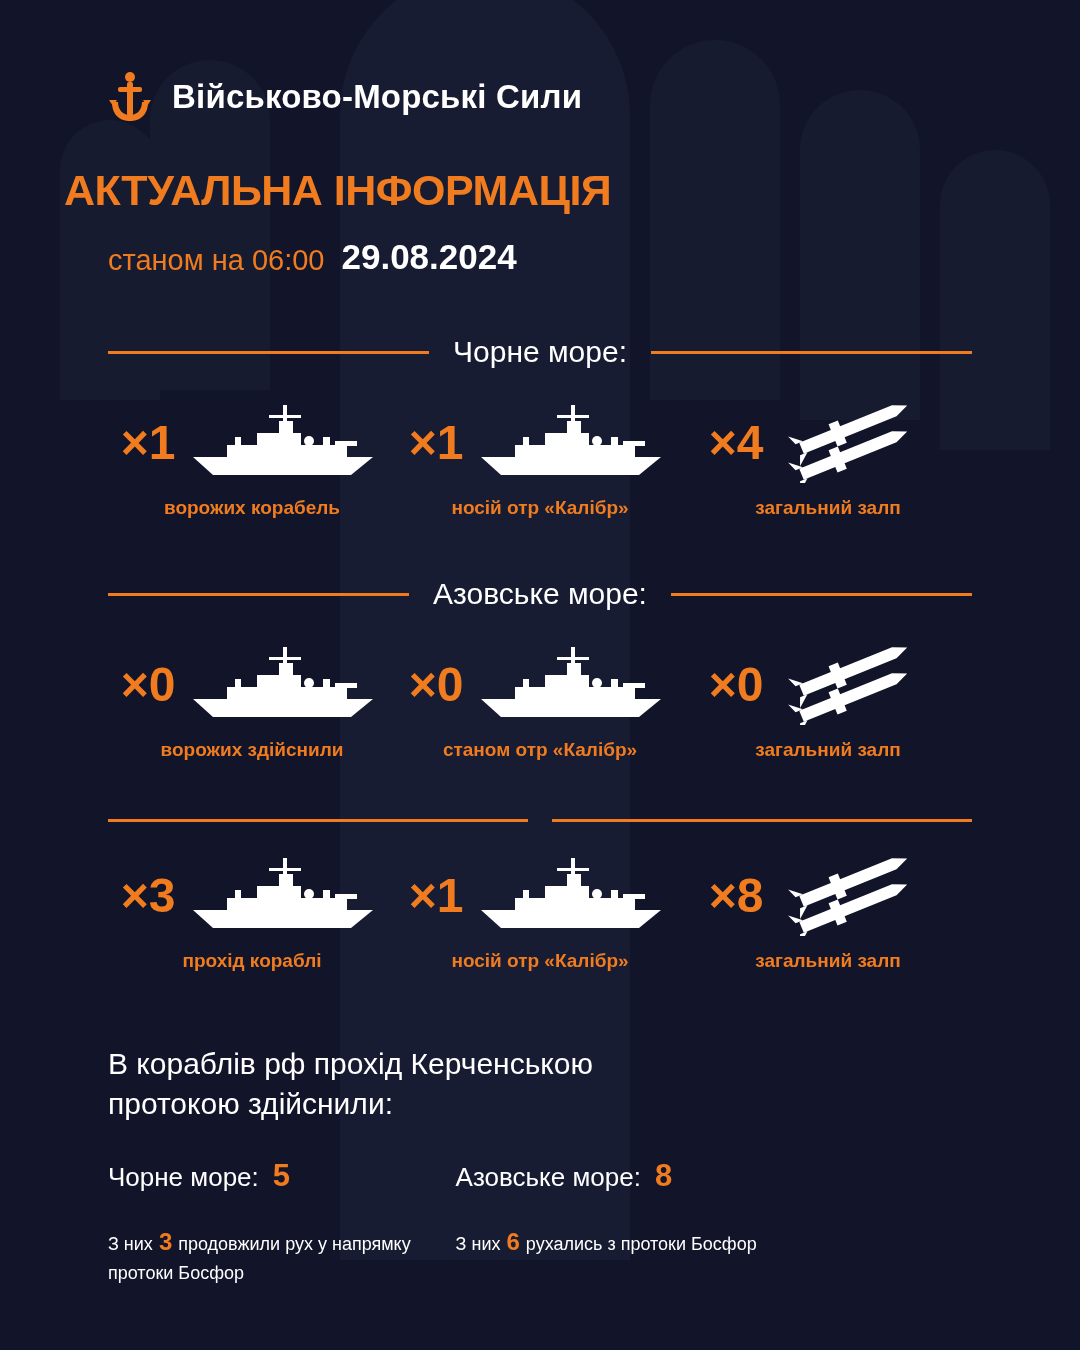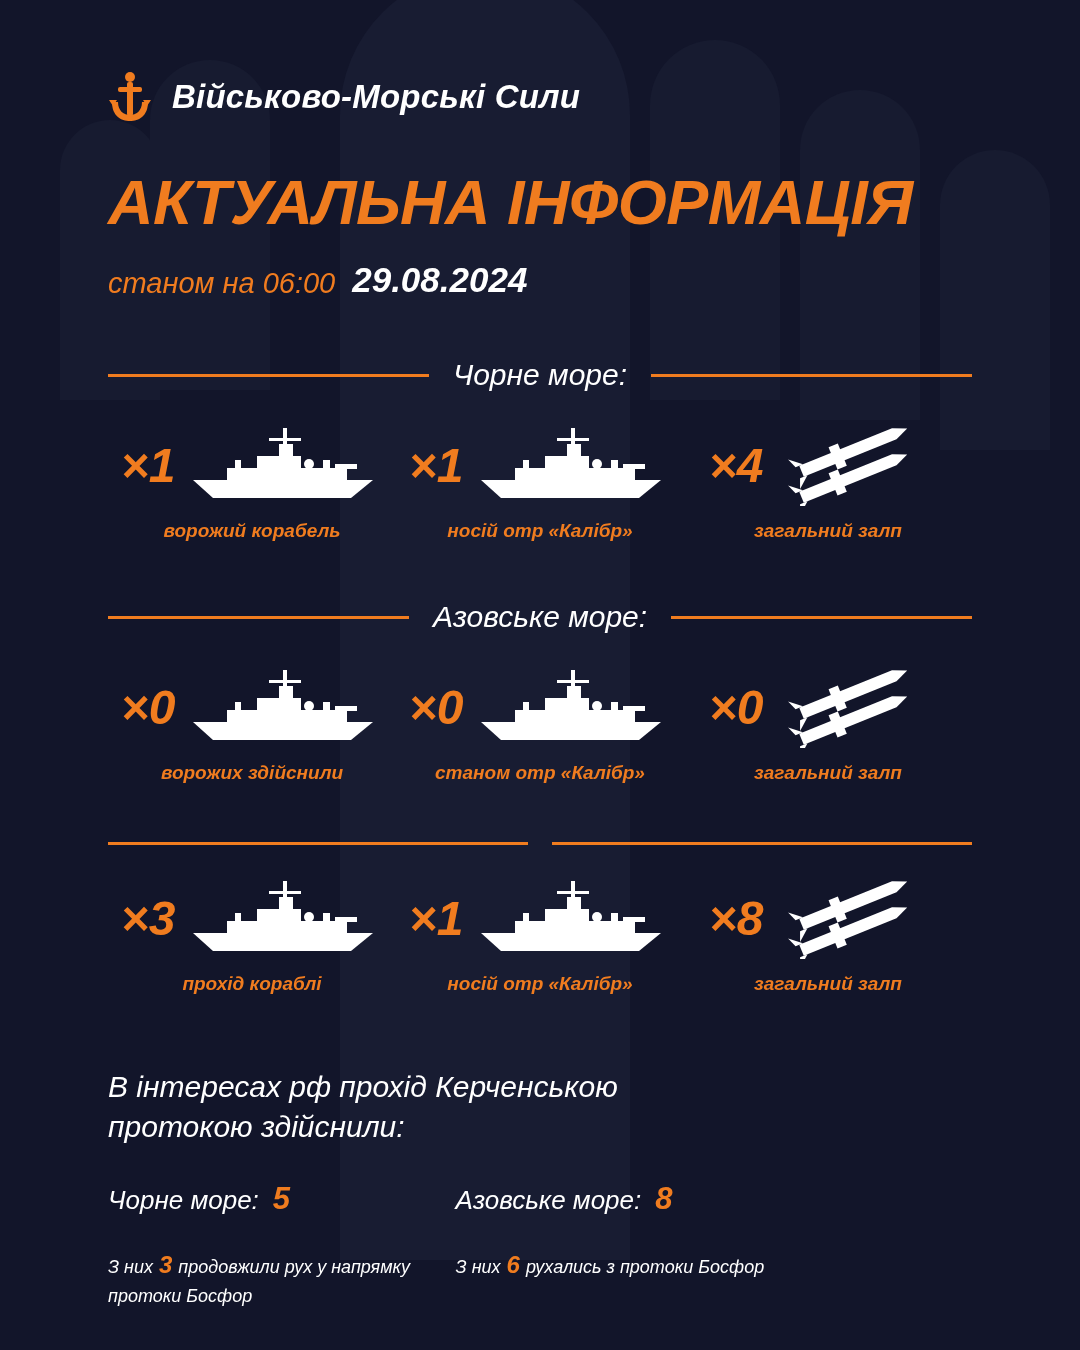--- a/index.html
+++ b/index.html
@@ -30,40 +30,40 @@
     width: 290px; height: 1290px;
     background: #181c32;
     border-radius: 145px 145px 0 0;
   }
   .bg-l1 { left: 150px; top: 60px; width: 120px; height: 330px; background:#171b30; border-radius: 60px 60px 0 0;}
   .bg-l2 { left: 60px;  top: 120px; width: 100px; height: 280px; background:#171b30; border-radius: 50px 50px 0 0;}
   .bg-r1 { left: 650px; top: 40px; width: 130px; height: 360px; background:#171b30; border-radius: 65px 65px 0 0;}
   .bg-r2 { left: 800px; top: 90px; width: 120px; height: 330px; background:#171b30; border-radius: 60px 60px 0 0;}
   .bg-r3 { left: 940px; top: 150px; width: 110px; height: 300px; background:#171b30; border-radius: 55px 55px 0 0;}
 
-  .content { position: relative; z-index: 5; font-style: italic; }
+  .content { position: relative; z-index: 5; }
 
   
   .header {
     display: flex;
     align-items: center;
     gap: 20px;
     padding: 70px 0 0 108px;
   }
   .logo-anchor { width: 44px; height: 54px; }
   .brand {
     color: #ffffff;
     font-size: 33px;
     font-weight: bold;
     letter-spacing: 0.2px;
   }
   .title {
-    margin: 42px 0 0 108px;
+    margin: 42px 0 0 64px;
     color: #f07c1f;
-    font-size: 63px;
+    font-size: 43px;
     font-weight: bold;
     letter-spacing: -0.5px;
   }
   .subtitle {
     margin: 22px 0 0 108px;
     display: flex;
     align-items: flex-end;
     gap: 17px;
   }
   .subtitle .asof { color: #f07c1f; font-size: 29px; }
@@ -192,21 +192,21 @@
                   <rect x="100" y="6" width="4" height="17"></rect>
                   <rect x="86" y="16" width="32" height="3"></rect>
                   <rect x="140" y="38" width="7" height="10"></rect>
                   <rect x="152" y="42" width="22" height="5"></rect>
                   <rect x="52" y="38" width="6" height="9"></rect>
                   <circle cx="126" cy="42" r="5"></circle>
                 </g>
               </svg>
             </span>
           </div>
-          <div class="card-label">ворожий корабель</div>
+          <div class="card-label">ворожих корабель</div>
         </div>
 
         <div class="card">
           <div class="card-top">
             <span class="count">×1</span>
             <span class="glyph">
               <svg width="200" height="84" viewBox="0 0 200 84">
                 <g fill="#ffffff">
                   <path d="M10 58 L190 58 L168 76 L30 76 Z"></path>
                   <rect x="44" y="46" width="120" height="12"></rect>
@@ -405,21 +405,21 @@
                 </g>
               </svg>
             </span>
           </div>
           <div class="card-label">загальний залп</div>
         </div>
       </div>
     </div>
 
     <div class="footer">
-      <div class="footer-title">В інтересах рф прохід Керченською протокою здійснили:</div>
+      <div class="footer-title">В кораблів рф прохід Керченською протокою здійснили:</div>
       <div class="footer-cols">
         <div class="fcol">
           <div class="fcol-head">
             <span class="lbl">Чорне море:</span>
             <span class="num">5</span>
           </div>
           <div class="fcol-sub">
             <span>З них</span><span class="num">3</span><span>продовжили рух у напрямку протоки Босфор</span>
           </div>
         </div>

